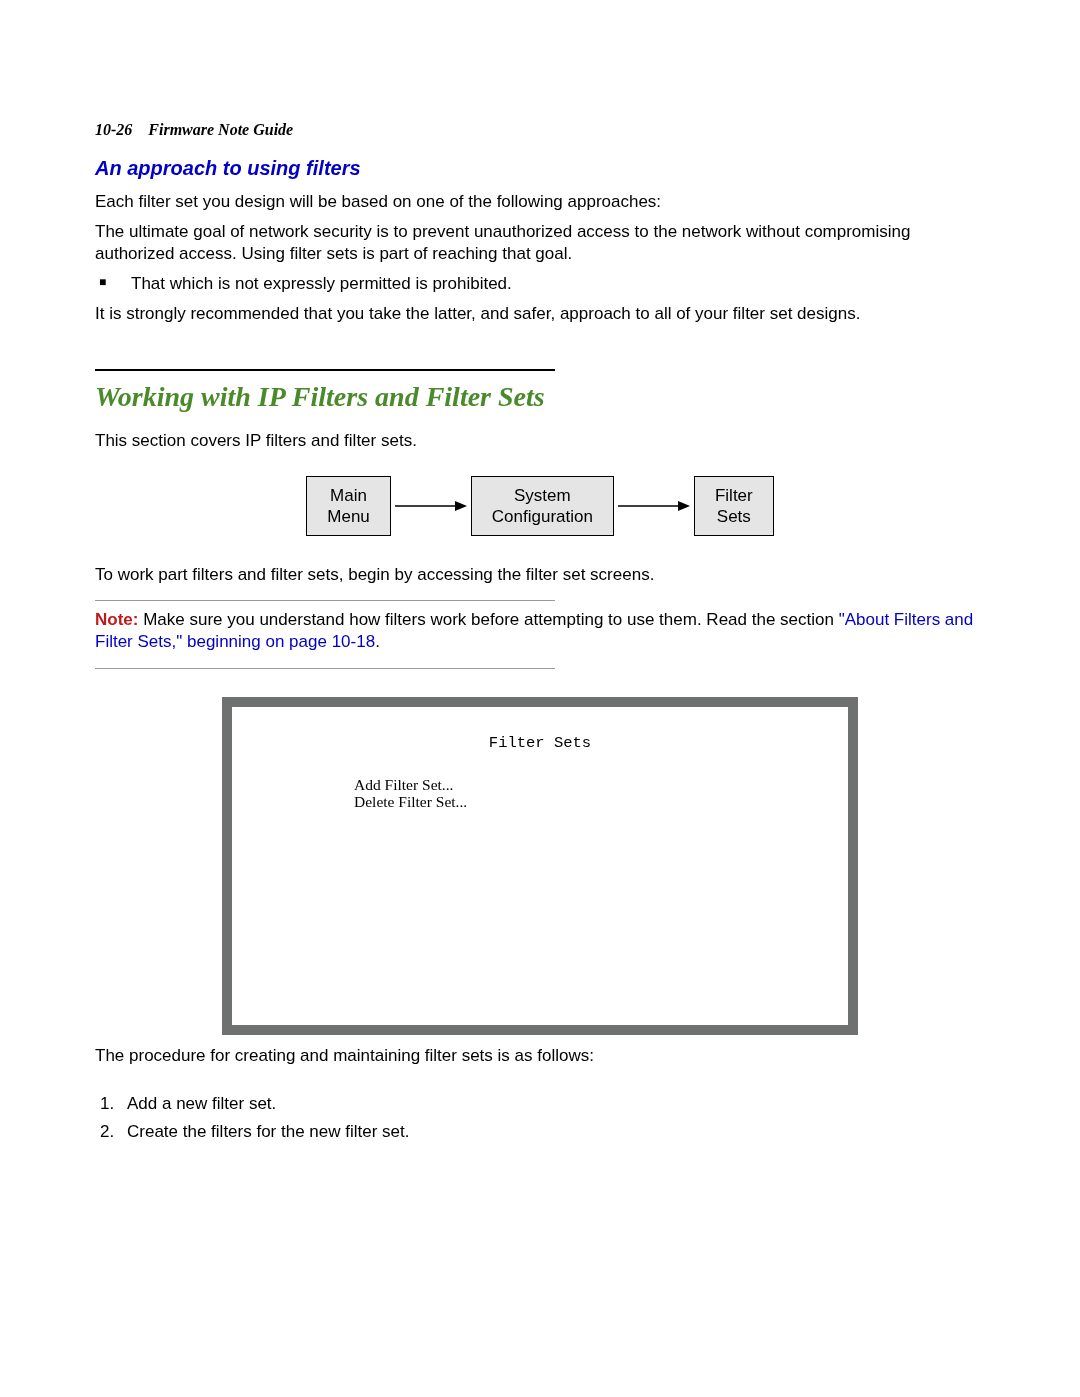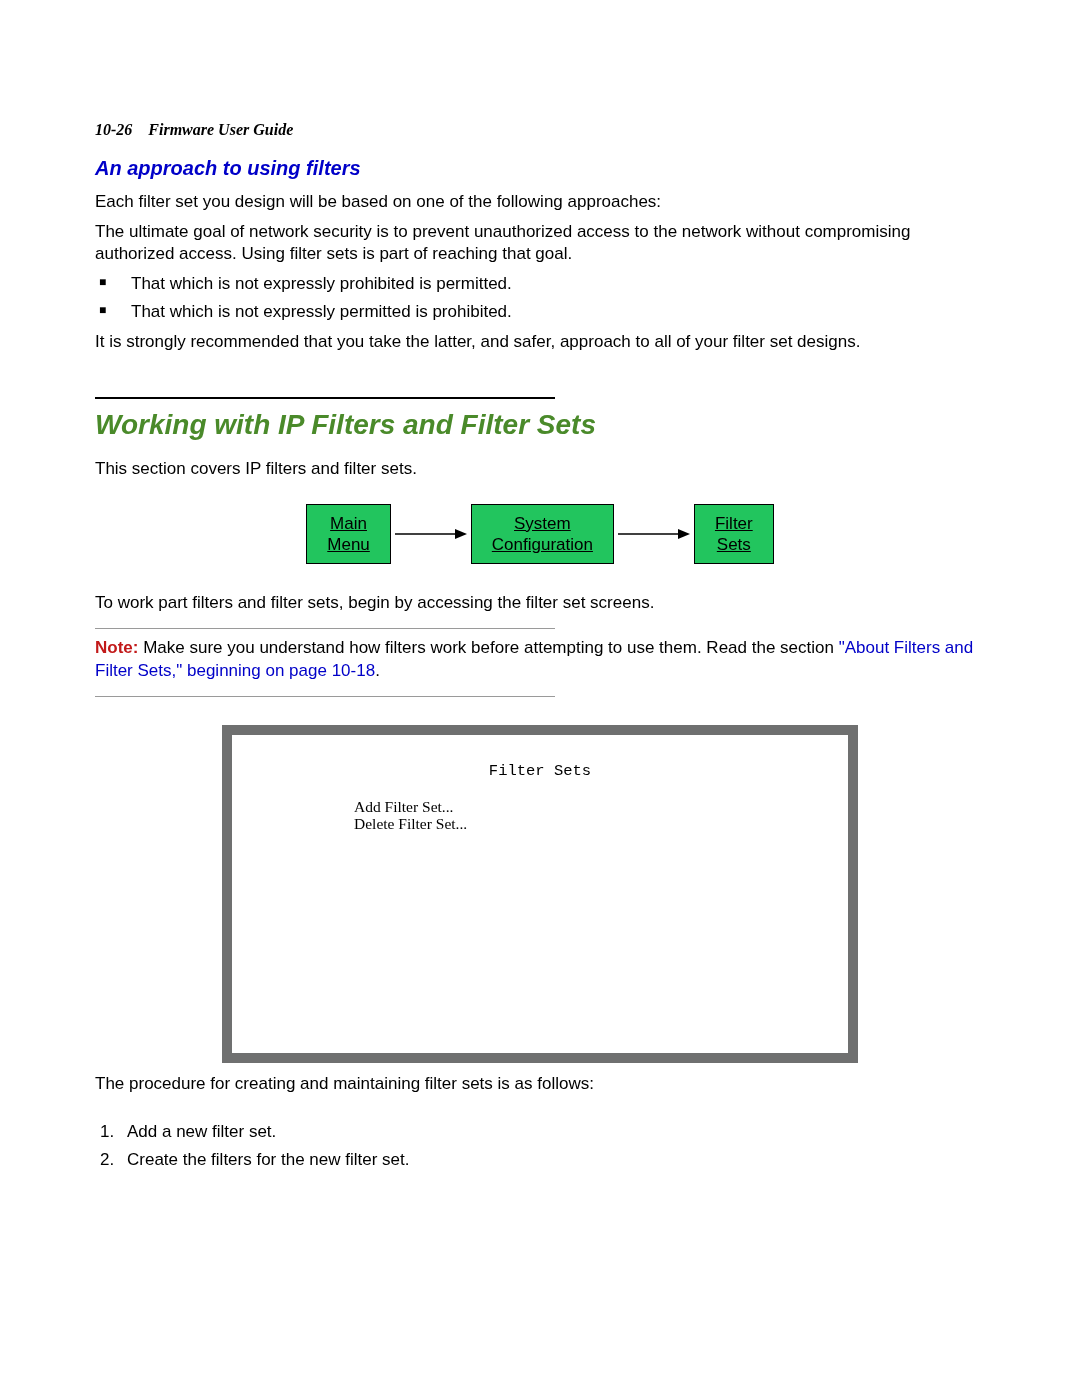--- a/index.html
+++ b/index.html
@@ -52,42 +52,41 @@
     top: 2px;
     font-size: 12px;
   }
   .section-rule {
     border: none;
     border-top: 2px solid #000;
     width: 460px;
     margin: 44px 0 8px 0;
   }
   .section-heading {
-    font-family: Liberation Sans, sans-serif;
+    font-family: Liberation Serif, serif;
     font-style: italic;
     font-weight: bold;
     color: #4a8a2a;
     font-size: 28px;
     margin: 0 0 14px 0;
   }
   .nav-diagram {
     display: flex;
     align-items: center;
     justify-content: center;
     margin: 24px 0 28px 0;
     gap: 0;
   }
   .nav-box {
     border: 1.5px solid #000;
     padding: 8px 20px;
     text-align: center;
     font-size: 17px;
     line-height: 1.25;
-    background: #22c55e;
-    text-decoration: underline;
+    background: #e5e5e5;
   }
   .nav-arrow {
     display: flex;
     align-items: center;
     padding: 0 4px;
   }
   .nav-arrow svg {
     display: block;
   }
   .note-rule {
@@ -115,21 +114,21 @@
     border: 10px solid #6f7070;
     background: #fff;
     padding: 28px 30px 20px 30px;
     font-family: "Courier New", Courier, monospace;
     font-size: 15.5px;
     color: #000;
     line-height: 1.1;
   }
   .terminal-title {
     text-align: center;
-    margin-bottom: 18px;
+    margin-bottom: 24px;
   }
   .terminal-items {
     margin-left: 92px;
     font-family: Liberation Serif, serif;
   }
   ol.numbered {
     padding-left: 24px;
     margin: 26px 0;
   }
   ol.numbered li {
@@ -138,30 +137,29 @@
   }
 </style>
 </head>
 <body>
 
 <div class="page">
 
   <div class="running-header">
     <span>10-26</span>
     <span>&nbsp;&nbsp;</span>
-    <span>Firmware User Guide</span>
+    <span>Firmware Note Guide</span>
   </div>
 
   <h3 class="subheading">An approach to using filters</h3>
 
   <p class="body">Each filter set you design will be based on one of the following approaches:</p>
   <p class="body">The ultimate goal of network security is to prevent unauthorized access to the network without compromising authorized access. Using filter sets is part of reaching that goal.</p>
 
   <ul class="bullets">
-    <li>That which is not expressly prohibited is permitted.</li>
     <li>That which is not expressly permitted is prohibited.</li>
   </ul>
 
   <p class="body">It is strongly recommended that you take the latter, and safer, approach to all of your filter set designs.</p>
 
   <hr class="section-rule">
   <h2 class="section-heading">Working with IP Filters and Filter Sets</h2>
 
   <p class="body">This section covers IP filters and filter sets.</p>
 

